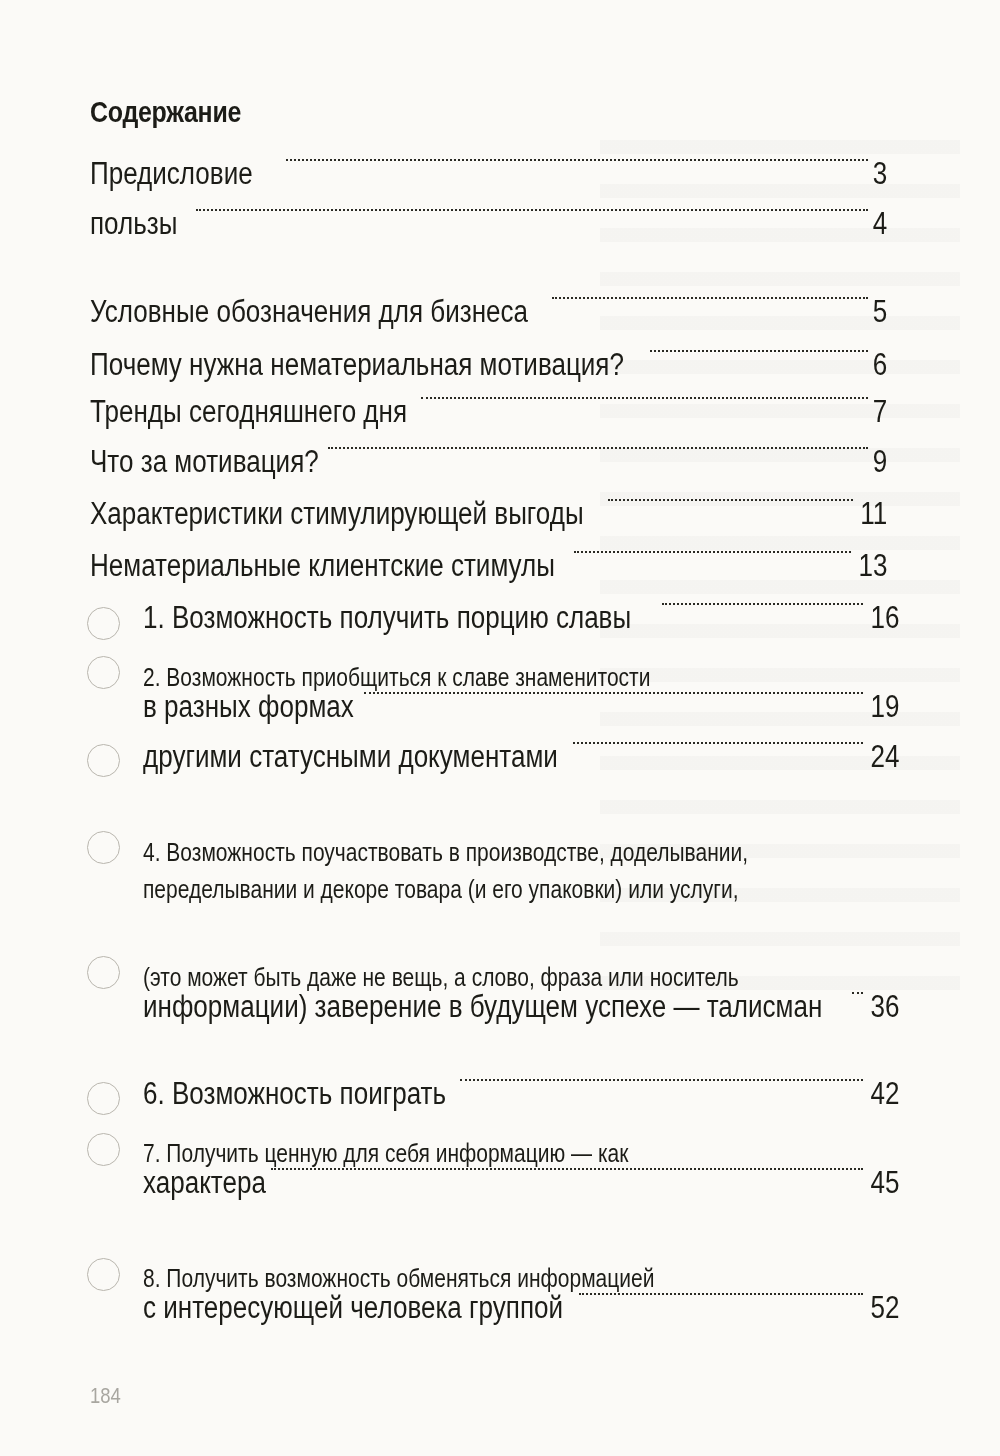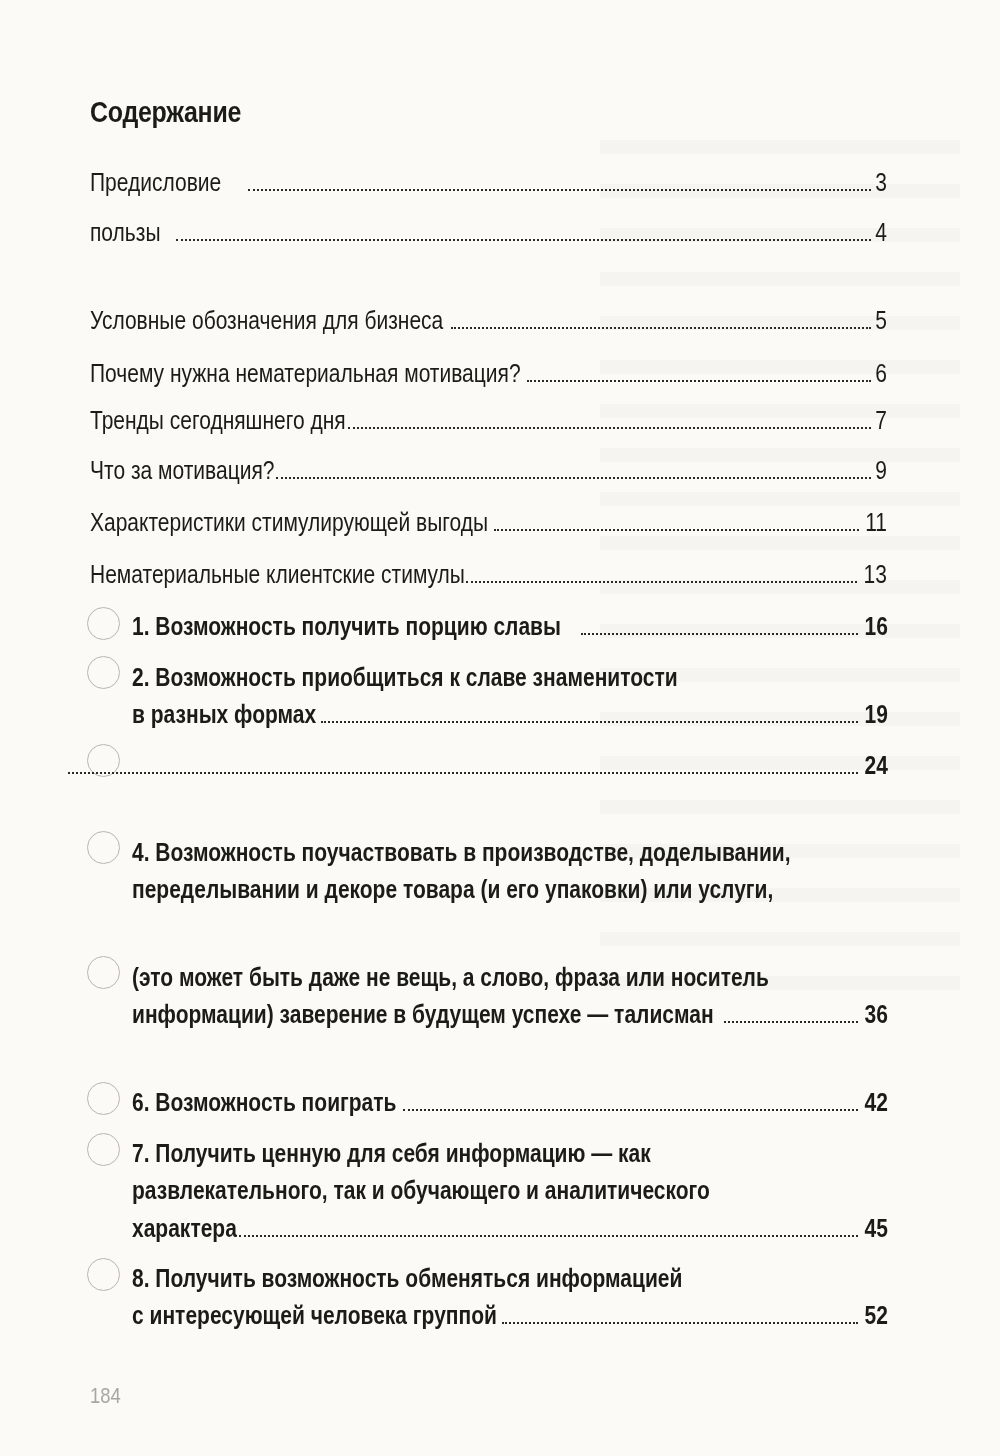--- a/index.html
+++ b/index.html
@@ -17,32 +17,32 @@
     pointer-events: none;
   }
   .title {
     position: absolute; left: 90px; top: 96px;
     font-size: 29px; font-weight: bold; letter-spacing: -0.3px;
     font-family: "Liberation Sans", sans-serif;
     transform: scaleX(0.86); transform-origin: left top;
   }
   .toc { position: absolute; left: 0; top: 0; width: 1000px; }
   .entry { position: absolute; left: 90px; width: 797px; }
-  .entry.numbered { left: 132px; width: 756px; font-weight: bold; }
+  .entry.numbered { left: 143px; width: 756px; }
   .line {
     display: flex; align-items: flex-end;
     height: 37.5px;
     font-size: 25px; line-height: 30px;
     white-space: nowrap;
   }
   .line .txt {
     display: inline-block;
     transform: scaleX(0.84); transform-origin: left bottom;
   }
-  .last-line { display: flex; align-items: flex-end; height: 37.5px; font-size: 25px; line-height: 30px; white-space: nowrap; }
+  .last-line { display: flex; align-items: flex-start; height: 37.5px; font-size: 31px; line-height: 30px; white-space: nowrap; }
   .last-line .txt-wrap { flex: 0 0 auto; position: relative; }
   .last-line .leader {
     flex: 1 1 auto; margin: 0 2px 6px 2px;
     border-bottom: 2px dotted #2a2a24; height: 0;
   }
   .last-line .pg {
     flex: 0 0 auto; display: inline-block;
     transform: scaleX(0.84); transform-origin: right bottom;
   }
   .circle {
@@ -147,20 +147,21 @@
     <div class="last-line">
         <span class="txt-wrap"><span style="display:inline-block;transform:scaleX(0.84);transform-origin:left bottom">в разных формах</span></span>
         <span class="leader" style="margin-left:-30px"></span>
         <span class="pg">19</span>
       </div>
   </div>
 
   <div class="circle" style="top:744px"></div>
   <div class="entry numbered" style="top:742px">
     <div class="last-line">
+        <span class="txt-wrap"><span style="display:inline-block;transform:scaleX(0.84);transform-origin:left bottom">другими статусными документами</span></span>
         <span class="leader" style="margin-left:-64px"></span>
         <span class="pg">24</span>
       </div>
   </div>
 
   <div class="circle" style="top:831px"></div>
   <div class="entry numbered" style="top:829px">
     <div class="line">
         <span class="txt">4. Возможность поучаствовать в производстве, доделывании,</span>
       </div>
@@ -188,23 +189,20 @@
         <span class="leader" style="margin-left:-44px"></span>
         <span class="pg">42</span>
       </div>
   </div>
 
   <div class="circle" style="top:1133px"></div>
   <div class="entry numbered" style="top:1130px">
     <div class="line">
         <span class="txt">7. Получить ценную для себя информацию — как</span>
       </div>
-    <div class="line">
-        <span class="txt">развлекательного, так и обучающего и аналитического</span>
-      </div>
     <div class="last-line">
         <span class="txt-wrap"><span style="display:inline-block;transform:scaleX(0.84);transform-origin:left bottom">характера</span></span>
         <span class="leader" style="margin-left:-18px"></span>
         <span class="pg">45</span>
       </div>
   </div>
 
   <div class="circle" style="top:1258px"></div>
   <div class="entry numbered" style="top:1255px">
     <div class="line">

